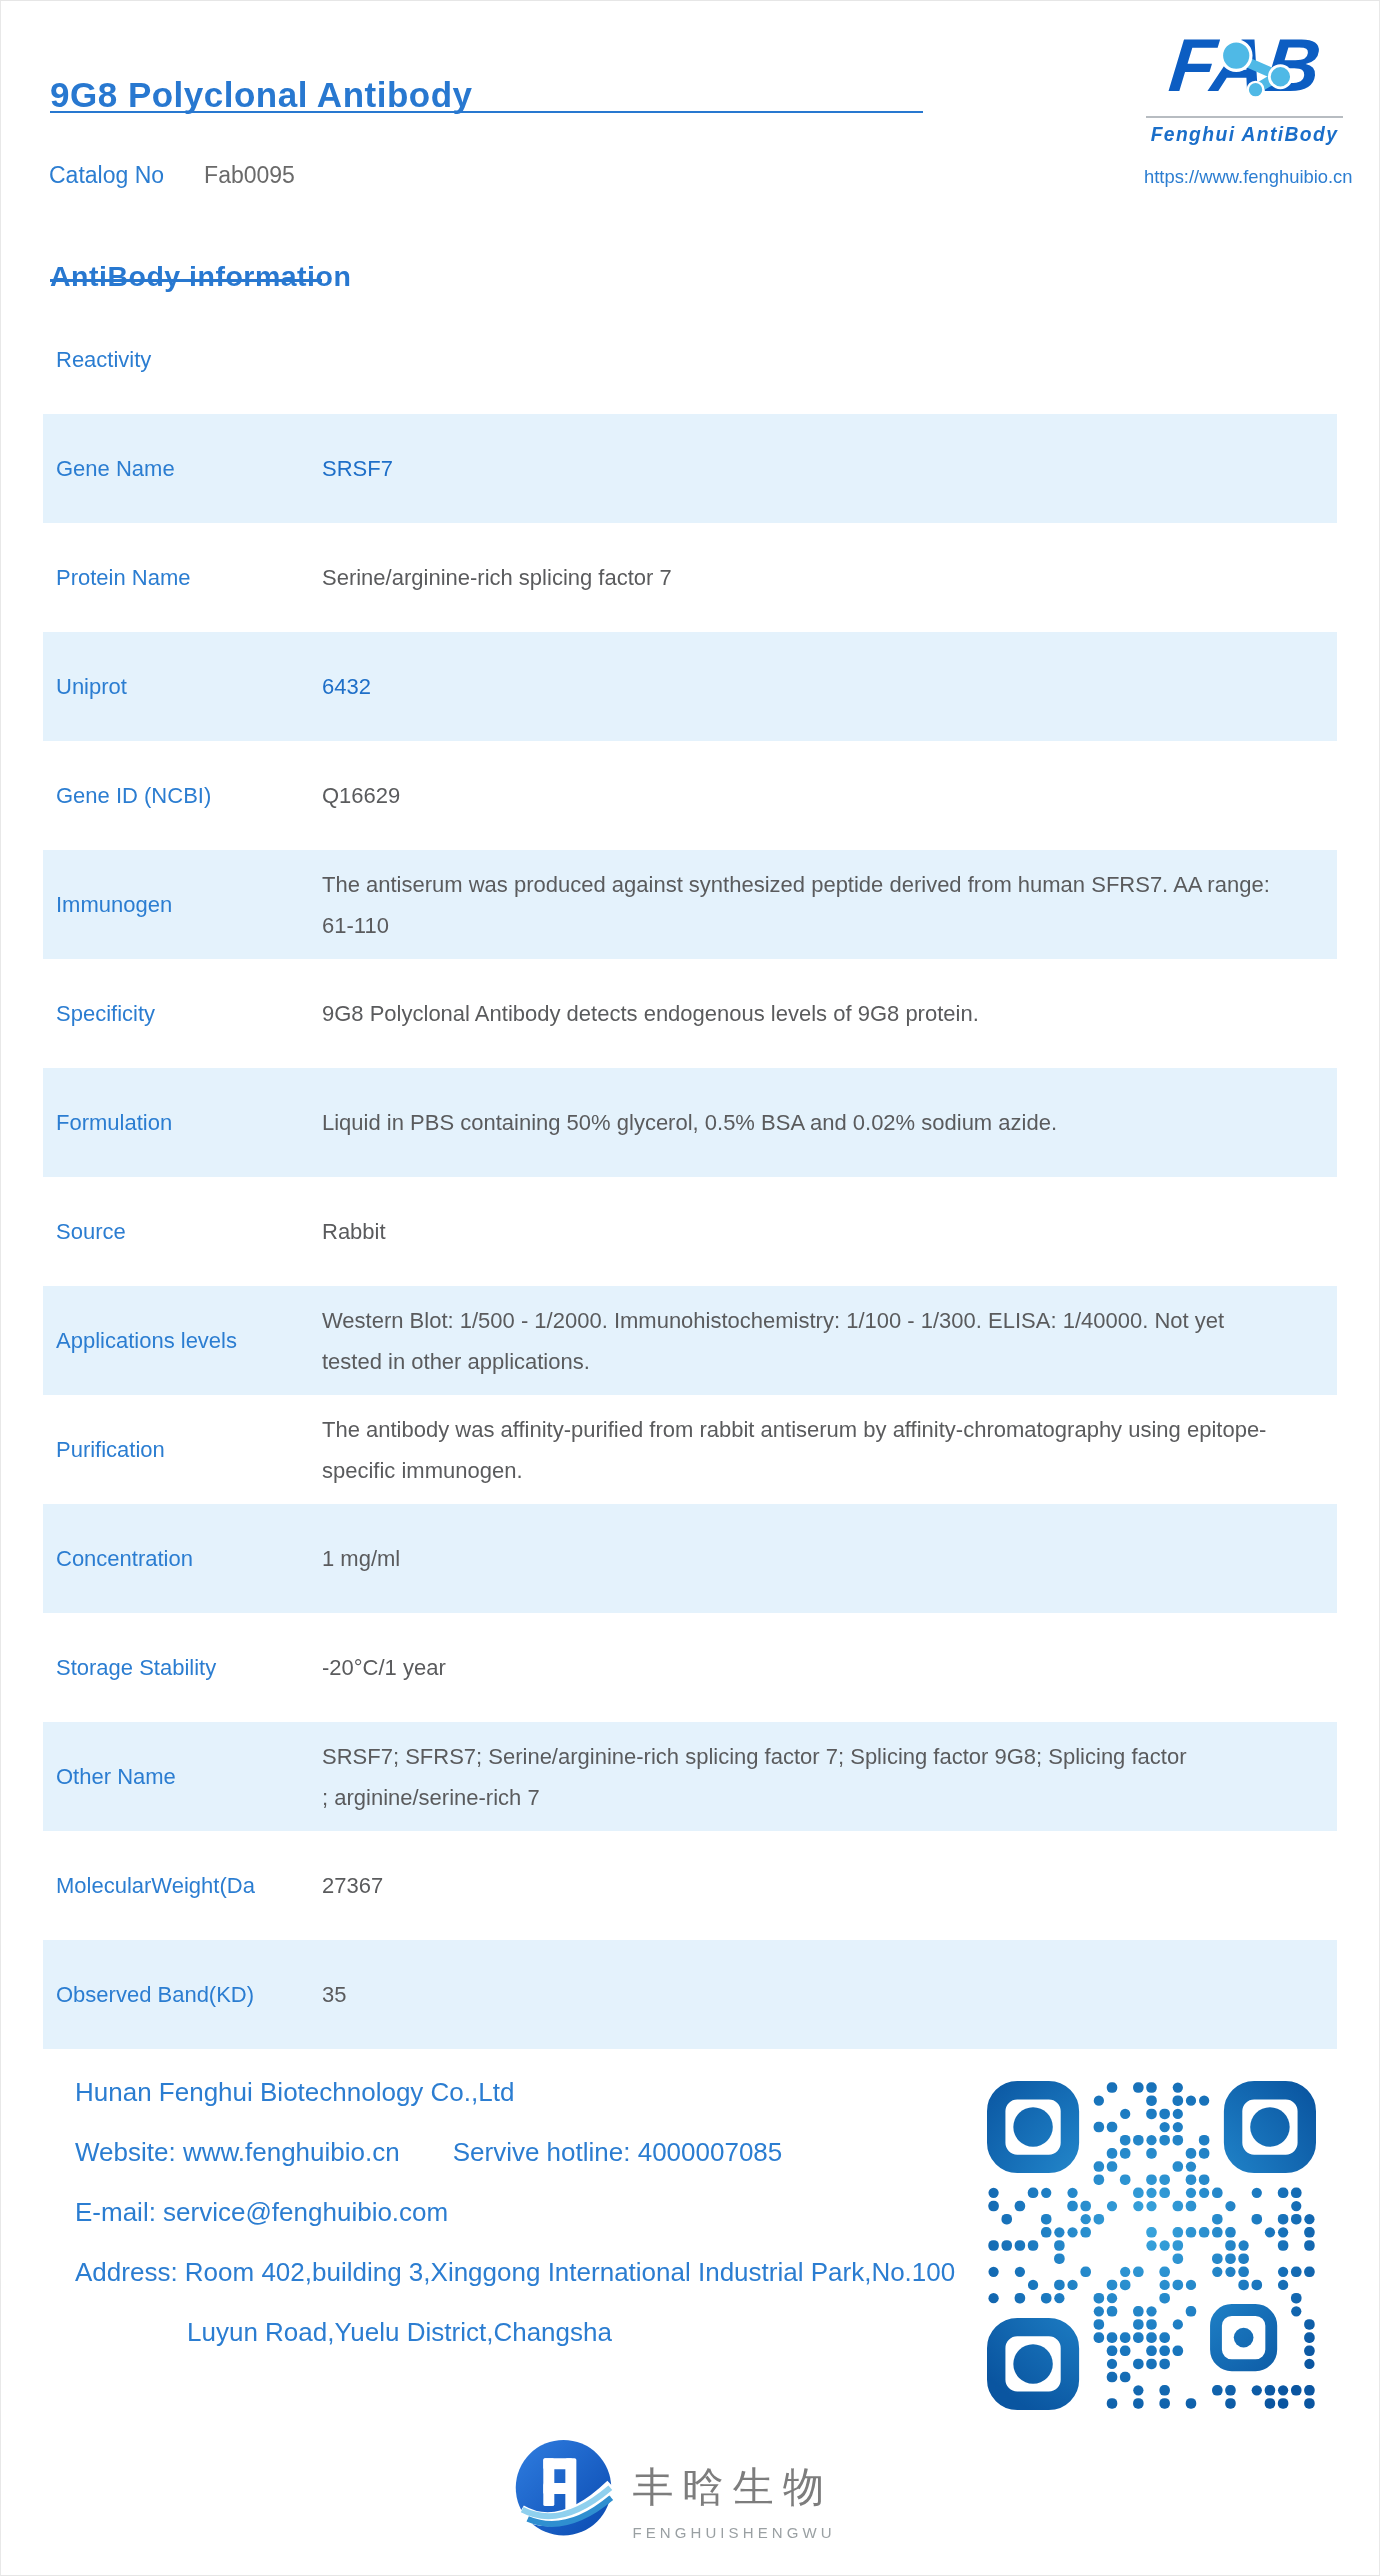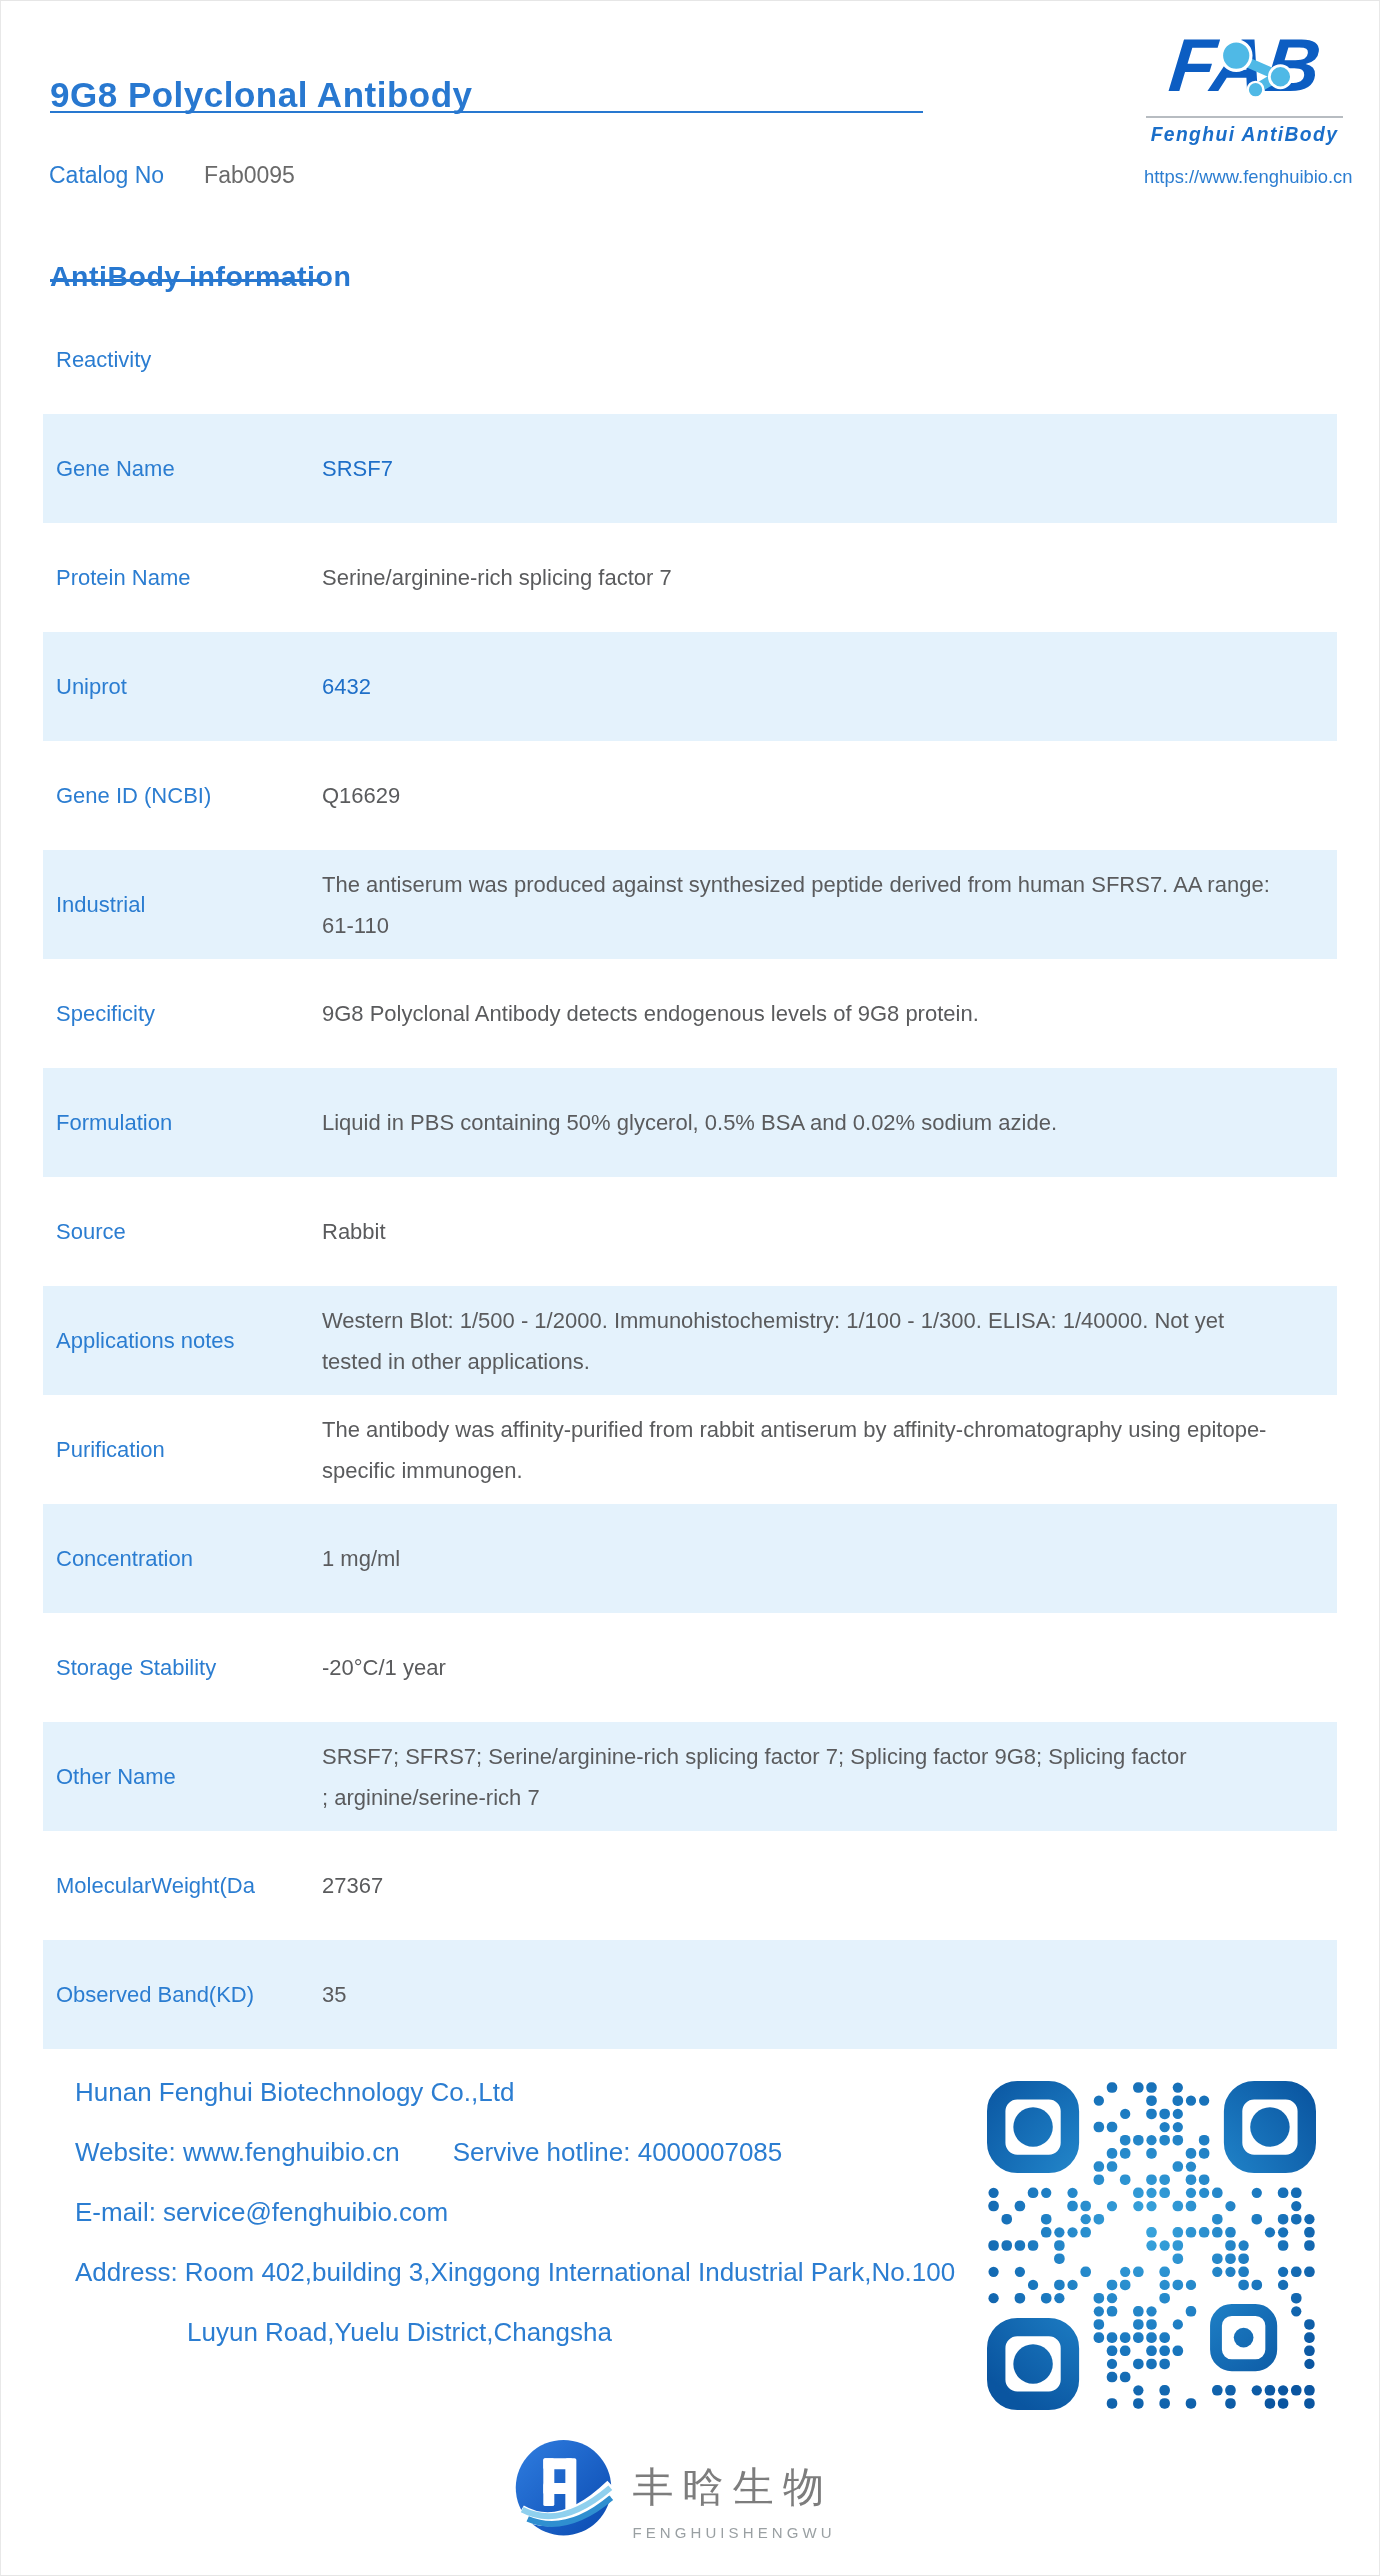--- a/index.html
+++ b/index.html
@@ -111,41 +111,41 @@
     <div class="row-label">Uniprot</div>
     <div class="row-value blue">6432</div>
   </div>
 
   <div class="row">
     <div class="row-label">Gene ID (NCBI)</div>
     <div class="row-value">Q16629</div>
   </div>
 
   <div class="row">
-    <div class="row-label">Industrial</div>
+    <div class="row-label">Immunogen</div>
     <div class="row-value">The antiserum was produced against synthesized peptide derived from human SFRS7. AA range: 61-110</div>
   </div>
 
   <div class="row">
     <div class="row-label">Specificity</div>
     <div class="row-value">9G8 Polyclonal Antibody detects endogenous levels of 9G8 protein.</div>
   </div>
 
   <div class="row">
     <div class="row-label">Formulation</div>
     <div class="row-value">Liquid in PBS containing 50% glycerol, 0.5% BSA and 0.02% sodium azide.</div>
   </div>
 
   <div class="row">
     <div class="row-label">Source</div>
     <div class="row-value">Rabbit</div>
   </div>
 
   <div class="row">
-    <div class="row-label">Applications notes</div>
+    <div class="row-label">Applications levels</div>
     <div class="row-value">Western Blot: 1/500 - 1/2000. Immunohistochemistry: 1/100 - 1/300. ELISA: 1/40000. Not yet tested in other applications.</div>
   </div>
 
   <div class="row">
     <div class="row-label">Purification</div>
     <div class="row-value">The antibody was affinity-purified from rabbit antiserum by affinity-chromatography using epitope-specific immunogen.</div>
   </div>
 
   <div class="row">
     <div class="row-label">Concentration</div>

